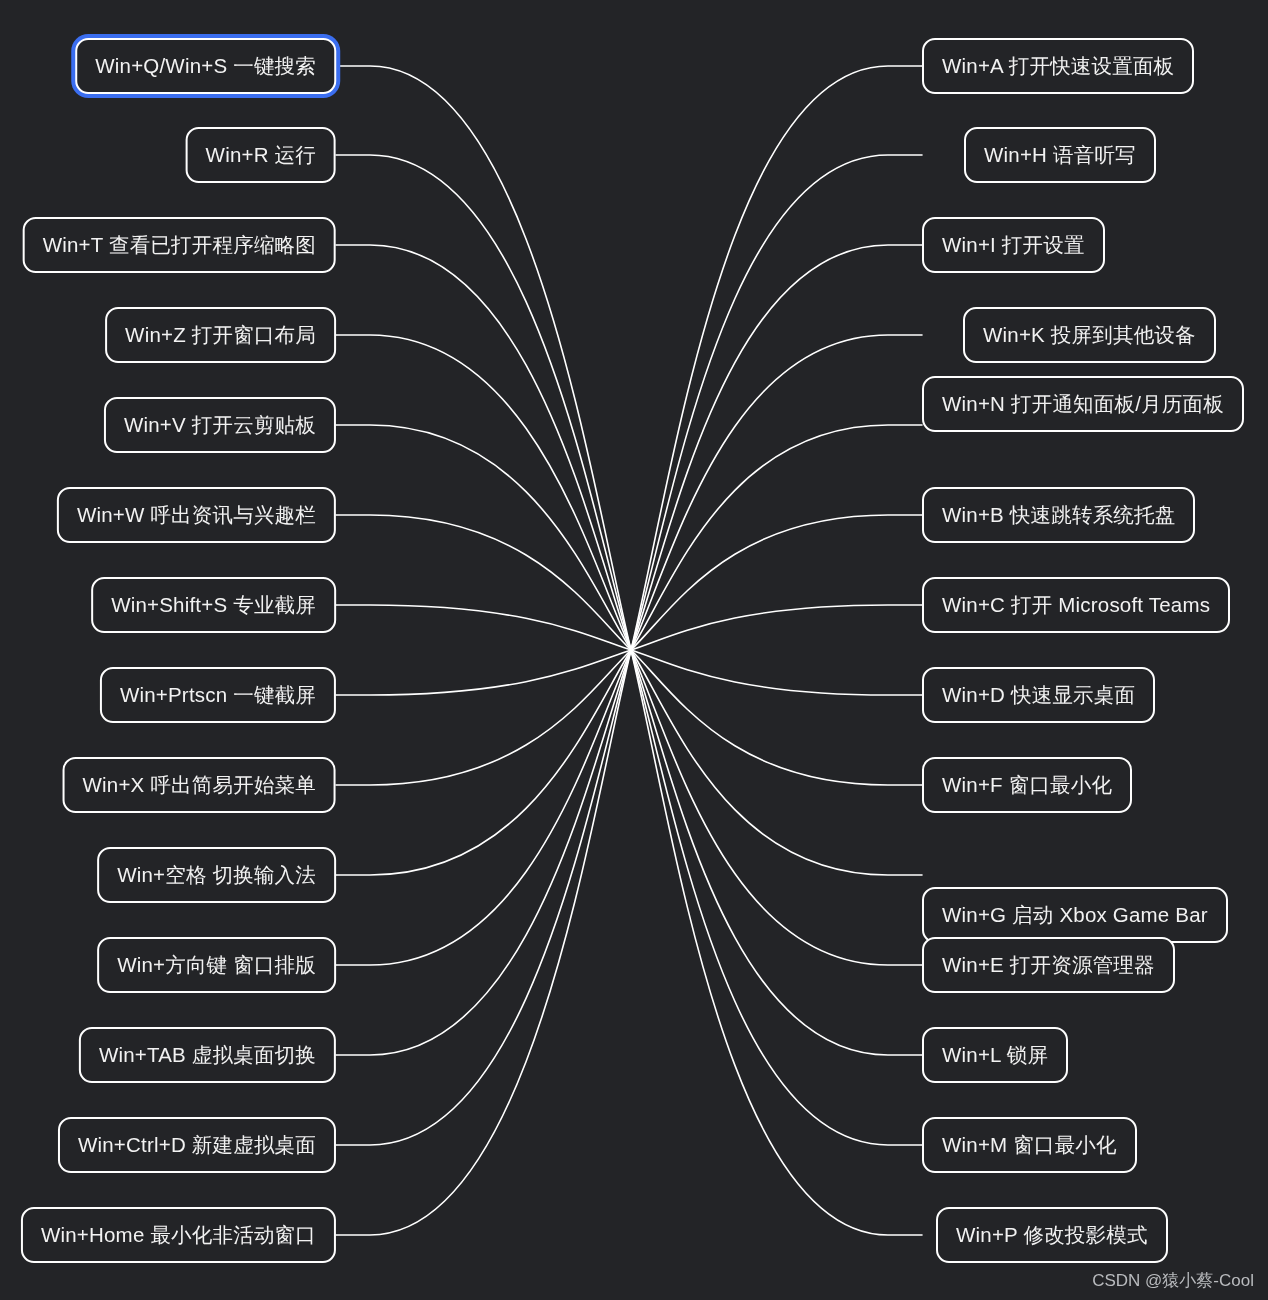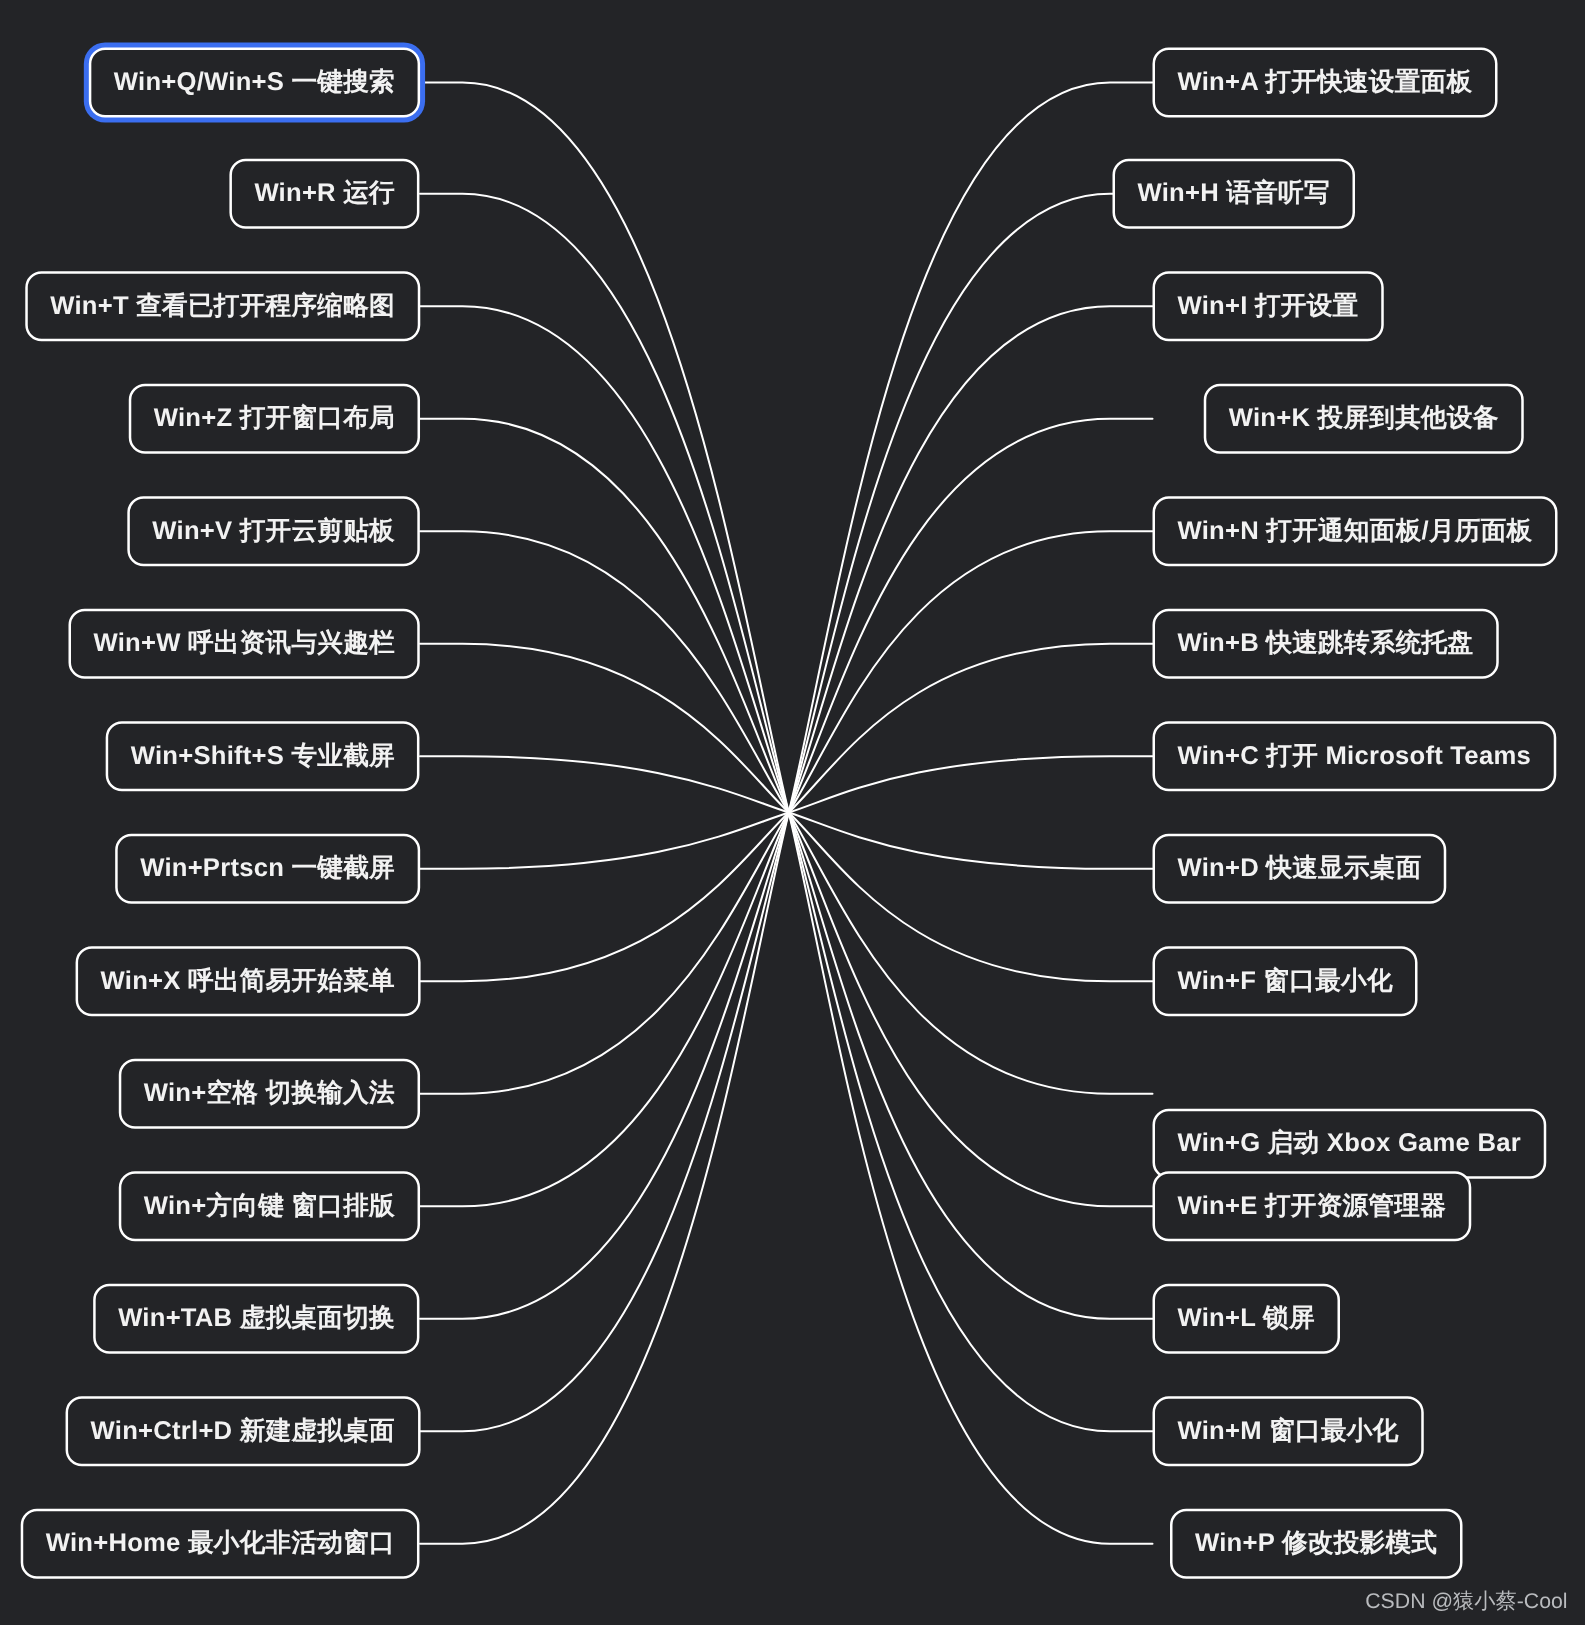--- a/index.html
+++ b/index.html
@@ -30,21 +30,21 @@
     display: flex;
     align-items: center;
     justify-content: center;
     height: 56px;
     padding: 0 18px;
     border: 2px solid #ffffff;
     border-radius: 13px;
     background: #232427;
     color: #f2f2f2;
     font-size: 20.5px;
-    font-weight: 700;
+    font-weight: 400;
     letter-spacing: 0.2px;
     white-space: nowrap;
     line-height: 1;
   }
   .node.left  { transform: translateX(-100%); }
   .node.right { transform: translateX(0); }
   .node.selected {
     border-color: #ffffff;
     box-shadow: 0 0 0 4px #3b6ef0;
     border-radius: 13px;
@@ -153,30 +153,30 @@
       </div>
       <div class="node left" style="top: 1117px; left: 336px;">
         <span>Win+Ctrl+D 新建虚拟桌面</span>
       </div>
       <div class="node left" style="top: 1207px; left: 336px;">
         <span>Win+Home 最小化非活动窗口</span>
       </div>
       <div class="node right" style="top: 38px; left: 922px;">
         <span>Win+A 打开快速设置面板</span>
       </div>
-      <div class="node right" style="top: 127px; left: 890px;">
+      <div class="node right" style="top: 127px; left: 964px;">
         <span>Win+H 语音听写</span>
       </div>
       <div class="node right" style="top: 217px; left: 922px;">
         <span>Win+I 打开设置</span>
       </div>
       <div class="node right" style="top: 307px; left: 922px; margin-left: 41px;">
         <span>Win+K 投屏到其他设备</span>
       </div>
-      <div class="node right" style="top: 397px; left: 922px;">
+      <div class="node right" style="top: 376px; left: 922px;">
         <span>Win+N 打开通知面板/月历面板</span>
       </div>
       <div class="node right" style="top: 487px; left: 922px;">
         <span>Win+B 快速跳转系统托盘</span>
       </div>
       <div class="node right" style="top: 577px; left: 922px;">
         <span>Win+C 打开 Microsoft Teams</span>
       </div>
       <div class="node right" style="top: 667px; left: 922px;">
         <span>Win+D 快速显示桌面</span>

